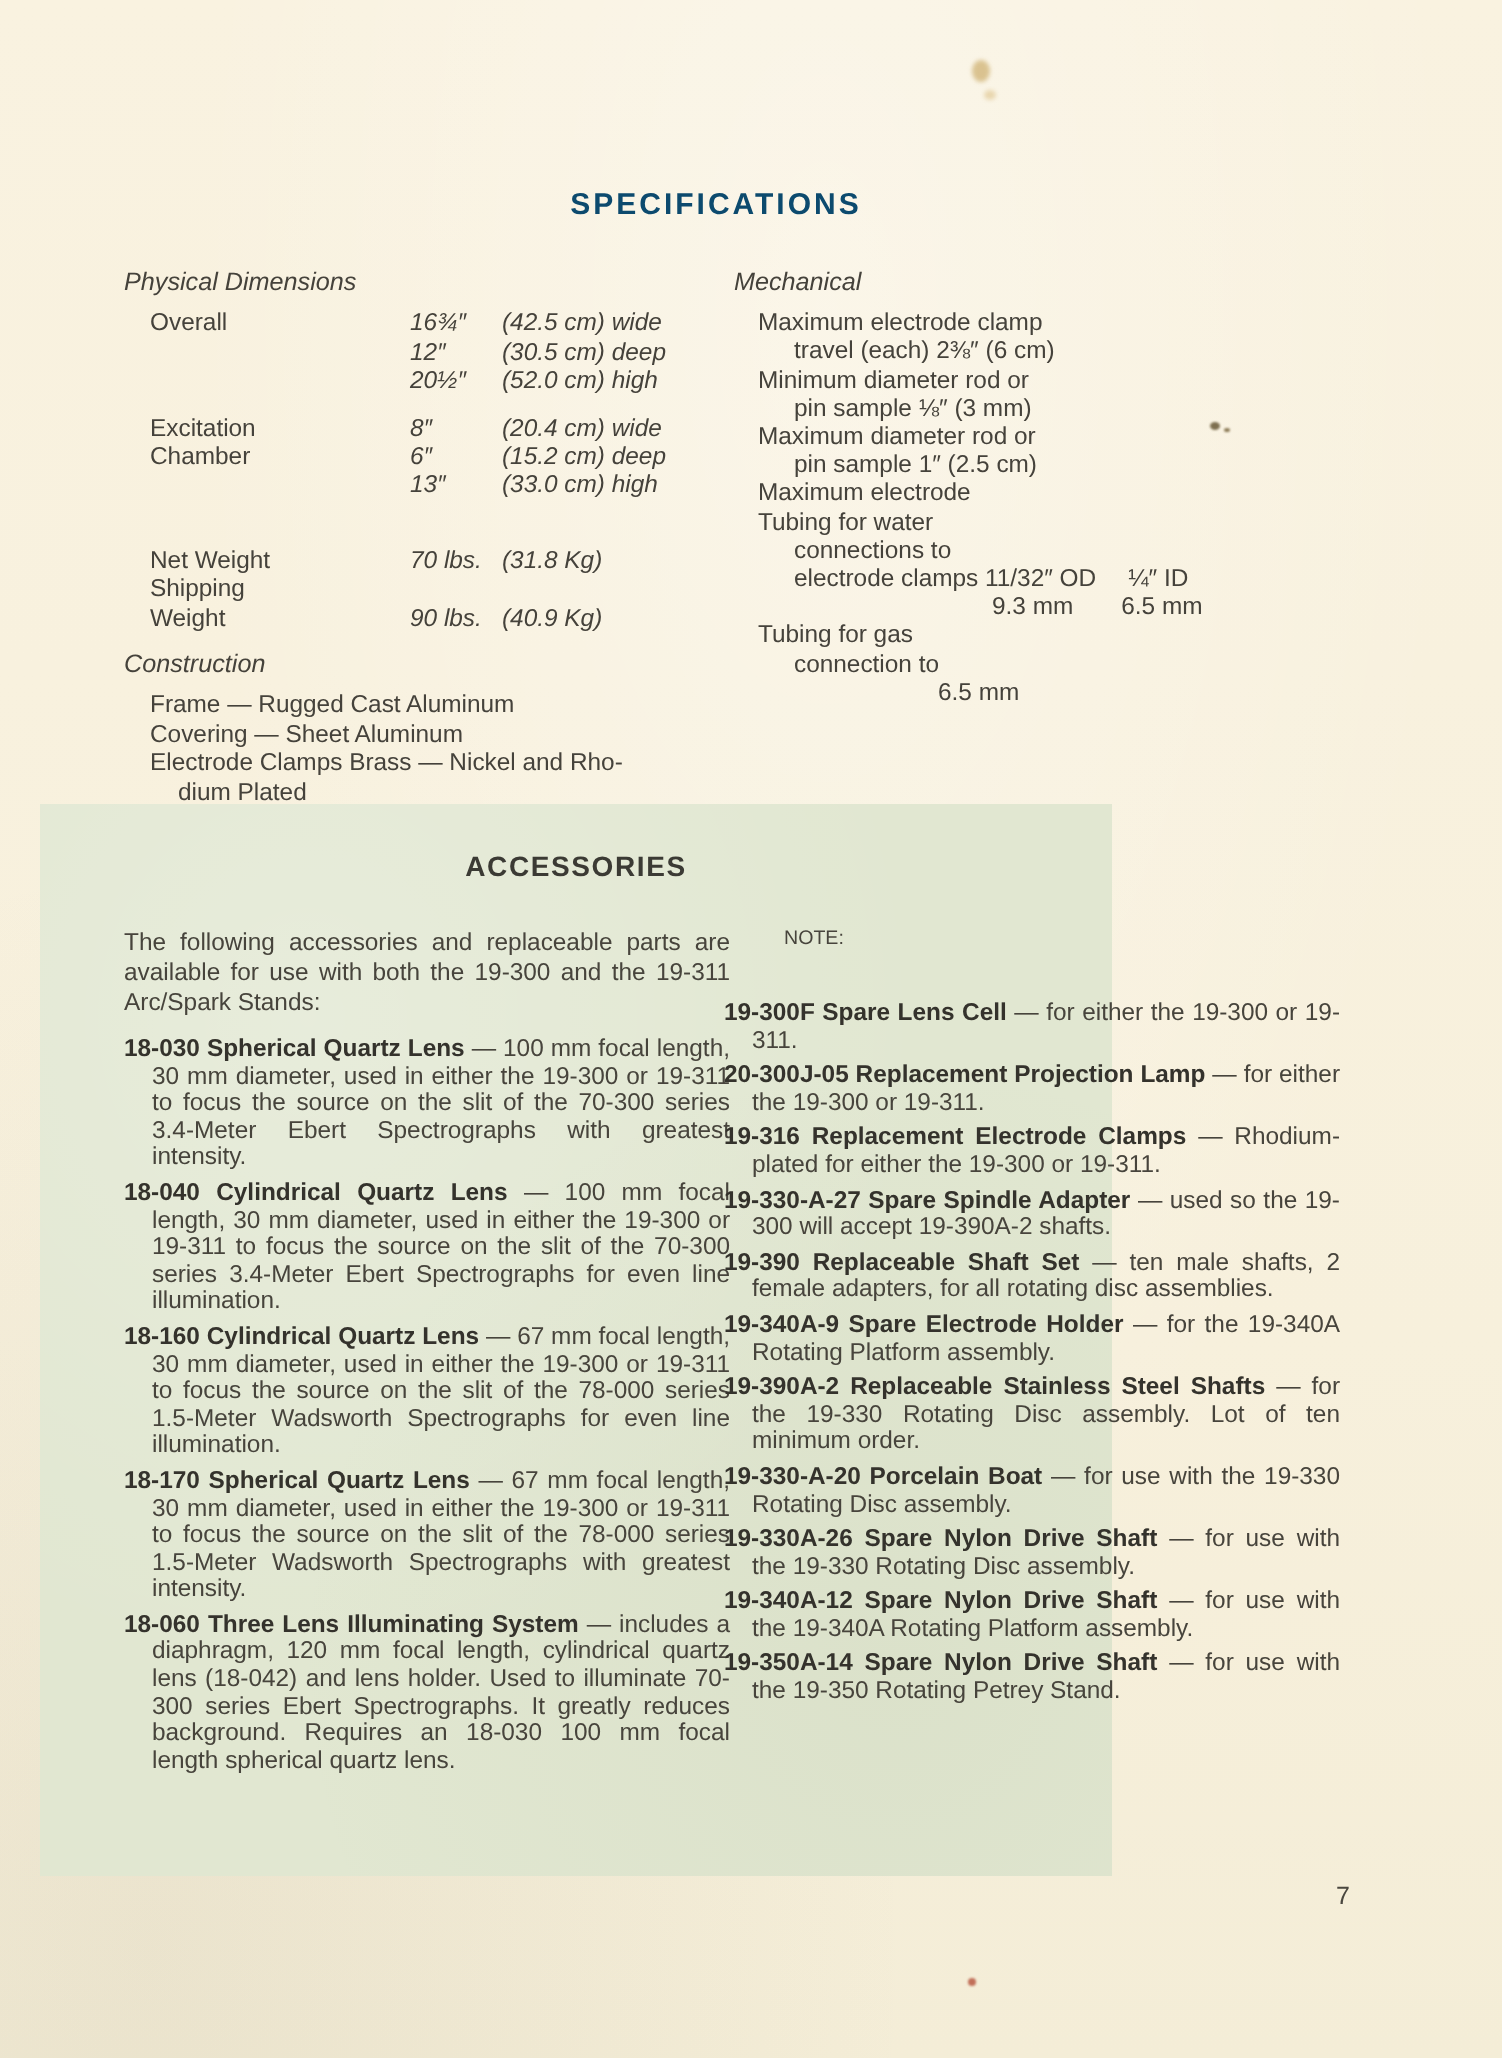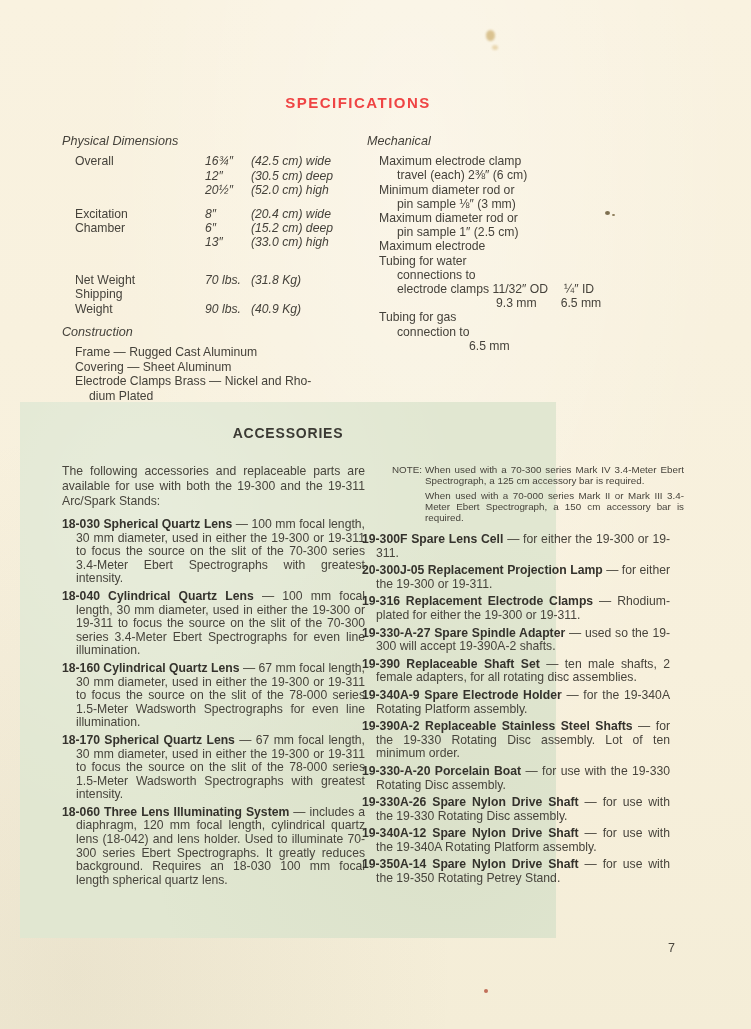--- a/index.html
+++ b/index.html
@@ -6,21 +6,21 @@
   body{
     width:751px;height:1029px;position:relative;overflow:hidden;
     font-family:"Liberation Sans",sans-serif;color:#45423b;
     background:
       radial-gradient(ellipse at 55% 15%, rgba(255,255,255,0.30), rgba(255,255,255,0) 55%),
       radial-gradient(ellipse at 10% 95%, rgba(120,110,80,0.08), rgba(120,110,80,0) 40%),
       linear-gradient(180deg,#f9f2e0 0%,#f7f0dc 65%,#f4edd7 100%);
   }
   .spec-title{
     position:absolute;top:94px;left:0;width:716px;text-align:center;
-    font-size:15px;font-weight:bold;letter-spacing:1.5px;color:#ef4444;
+    font-size:15px;font-weight:bold;letter-spacing:1.5px;color:#0c4a6e;
   }
   
   .spec-left{position:absolute;left:62px;top:134px;width:302px;font-size:12.2px;line-height:14.4px;}
   .spec-right{position:absolute;left:367px;top:134px;width:330px;font-size:12.2px;line-height:14.2px;}
   .sec-head{font-style:italic;font-size:12.6px;margin-bottom:6px;}
   .spec-row{display:flex;padding-left:13px;}
   .spec-row.gap{margin-top:9px;}
   .spec-row.gap-s{margin-top:23px;}
   .spec-label{width:130px;flex:none;}
   .spec-vals{flex:1;font-style:italic;}
@@ -46,21 +46,21 @@
   .acc-title{
     position:absolute;top:23px;left:0;width:100%;text-align:center;
     font-size:14px;font-weight:bold;letter-spacing:0.8px;color:#3b3a34;
   }
   .acc-col{position:absolute;top:62px;font-size:12.2px;line-height:13.6px;color:#47443c;}
   .acc-left{left:42px;width:303px;}
   .acc-right{left:342px;width:308px;}
   .acc-intro{margin:0 0 9px 0;text-align:justify;line-height:15px;}
   .acc-item{margin:0 0 4px 0;padding-left:14px;text-indent:-14px;text-align:justify;}
   .acc-code{color:#34322c;}
-  .note{display:flex;margin-left:30px;width:292px;font-size:9.8px;line-height:11px;margin-bottom:6px;}
+  .note{display:flex;margin-left:30px;width:292px;font-size:9.8px;line-height:11px;margin-bottom:25px;}
   .note-label{width:33px;flex:none;}
   .note-body{flex:1;}
   .note-p{margin:0 0 4px 0;text-align:justify;}
   .page-num{position:absolute;left:668px;top:941px;font-size:12.5px;color:#4a473f;}
   
   .stain{position:absolute;border-radius:50%;}
   .stain-a{left:486px;top:30px;width:9px;height:11px;background:#c09a4a;opacity:.55;filter:blur(1px);}
   .stain-a2{left:492px;top:45px;width:6px;height:5px;background:#cfa95c;opacity:.4;filter:blur(1px);}
   .stain-b{left:605px;top:211px;width:5px;height:4px;background:#5f4f2c;opacity:.8;filter:blur(.4px);box-shadow:6px 2px 0 -1px #6f5c33;}
   .stain-c{left:484px;top:989px;width:4px;height:4px;background:#b0452f;opacity:.75;filter:blur(.4px);}
@@ -153,24 +153,20 @@
       <p class="acc-item"><b class="acc-code">18-030 Spherical Quartz Lens</b> <span>— 100 mm focal length, 30 mm diameter, used in either the 19-300 or 19-311 to focus the source on the slit of the 70-300 series 3.4-Meter Ebert Spectrographs with greatest intensity.</span></p>
       <p class="acc-item"><b class="acc-code">18-040 Cylindrical Quartz Lens</b> <span>— 100 mm focal length, 30 mm diameter, used in either the 19-300 or 19-311 to focus the source on the slit of the 70-300 series 3.4-Meter Ebert Spectrographs for even line illumination.</span></p>
       <p class="acc-item"><b class="acc-code">18-160 Cylindrical Quartz Lens</b> <span>— 67 mm focal length, 30 mm diameter, used in either the 19-300 or 19-311 to focus the source on the slit of the 78-000 series 1.5-Meter Wadsworth Spectrographs for even line illumination.</span></p>
       <p class="acc-item"><b class="acc-code">18-170 Spherical Quartz Lens</b> <span>— 67 mm focal length, 30 mm diameter, used in either the 19-300 or 19-311 to focus the source on the slit of the 78-000 series 1.5-Meter Wadsworth Spectrographs with greatest intensity.</span></p>
       <p class="acc-item"><b class="acc-code">18-060 Three Lens Illuminating System</b> <span>— includes a diaphragm, 120 mm focal length, cylindrical quartz lens (18-042) and lens holder. Used to illuminate 70-300 series Ebert Spectrographs. It greatly reduces background. Requires an 18-030 100 mm focal length spherical quartz lens.</span></p>
     </div>
 
     <div class="acc-col acc-right">
       <div class="note">
         <div class="note-label">NOTE:</div>
-        <div class="note-body">
-          <p class="note-p">When used with a 70-300 series Mark IV 3.4-Meter Ebert Spectrograph, a 125 cm accessory bar is required.</p>
-          <p class="note-p">When used with a 70-000 series Mark II or Mark III 3.4-Meter Ebert Spectrograph, a 150 cm accessory bar is required.</p>
-        </div>
       </div>
 
       <p class="acc-item"><b class="acc-code">19-300F Spare Lens Cell</b> <span>— for either the 19-300 or 19-311.</span></p>
       <p class="acc-item"><b class="acc-code">20-300J-05 Replacement Projection Lamp</b> <span>— for either the 19-300 or 19-311.</span></p>
       <p class="acc-item"><b class="acc-code">19-316 Replacement Electrode Clamps</b> <span>— Rhodium-plated for either the 19-300 or 19-311.</span></p>
       <p class="acc-item"><b class="acc-code">19-330-A-27 Spare Spindle Adapter</b> <span>— used so the 19-300 will accept 19-390A-2 shafts.</span></p>
       <p class="acc-item"><b class="acc-code">19-390 Replaceable Shaft Set</b> <span>— ten male shafts, 2 female adapters, for all rotating disc assemblies.</span></p>
       <p class="acc-item"><b class="acc-code">19-340A-9 Spare Electrode Holder</b> <span>— for the 19-340A Rotating Platform assembly.</span></p>
       <p class="acc-item"><b class="acc-code">19-390A-2 Replaceable Stainless Steel Shafts</b> <span>— for the 19-330 Rotating Disc assembly. Lot of ten minimum order.</span></p>
       <p class="acc-item"><b class="acc-code">19-330-A-20 Porcelain Boat</b> <span>— for use with the 19-330 Rotating Disc assembly.</span></p>

